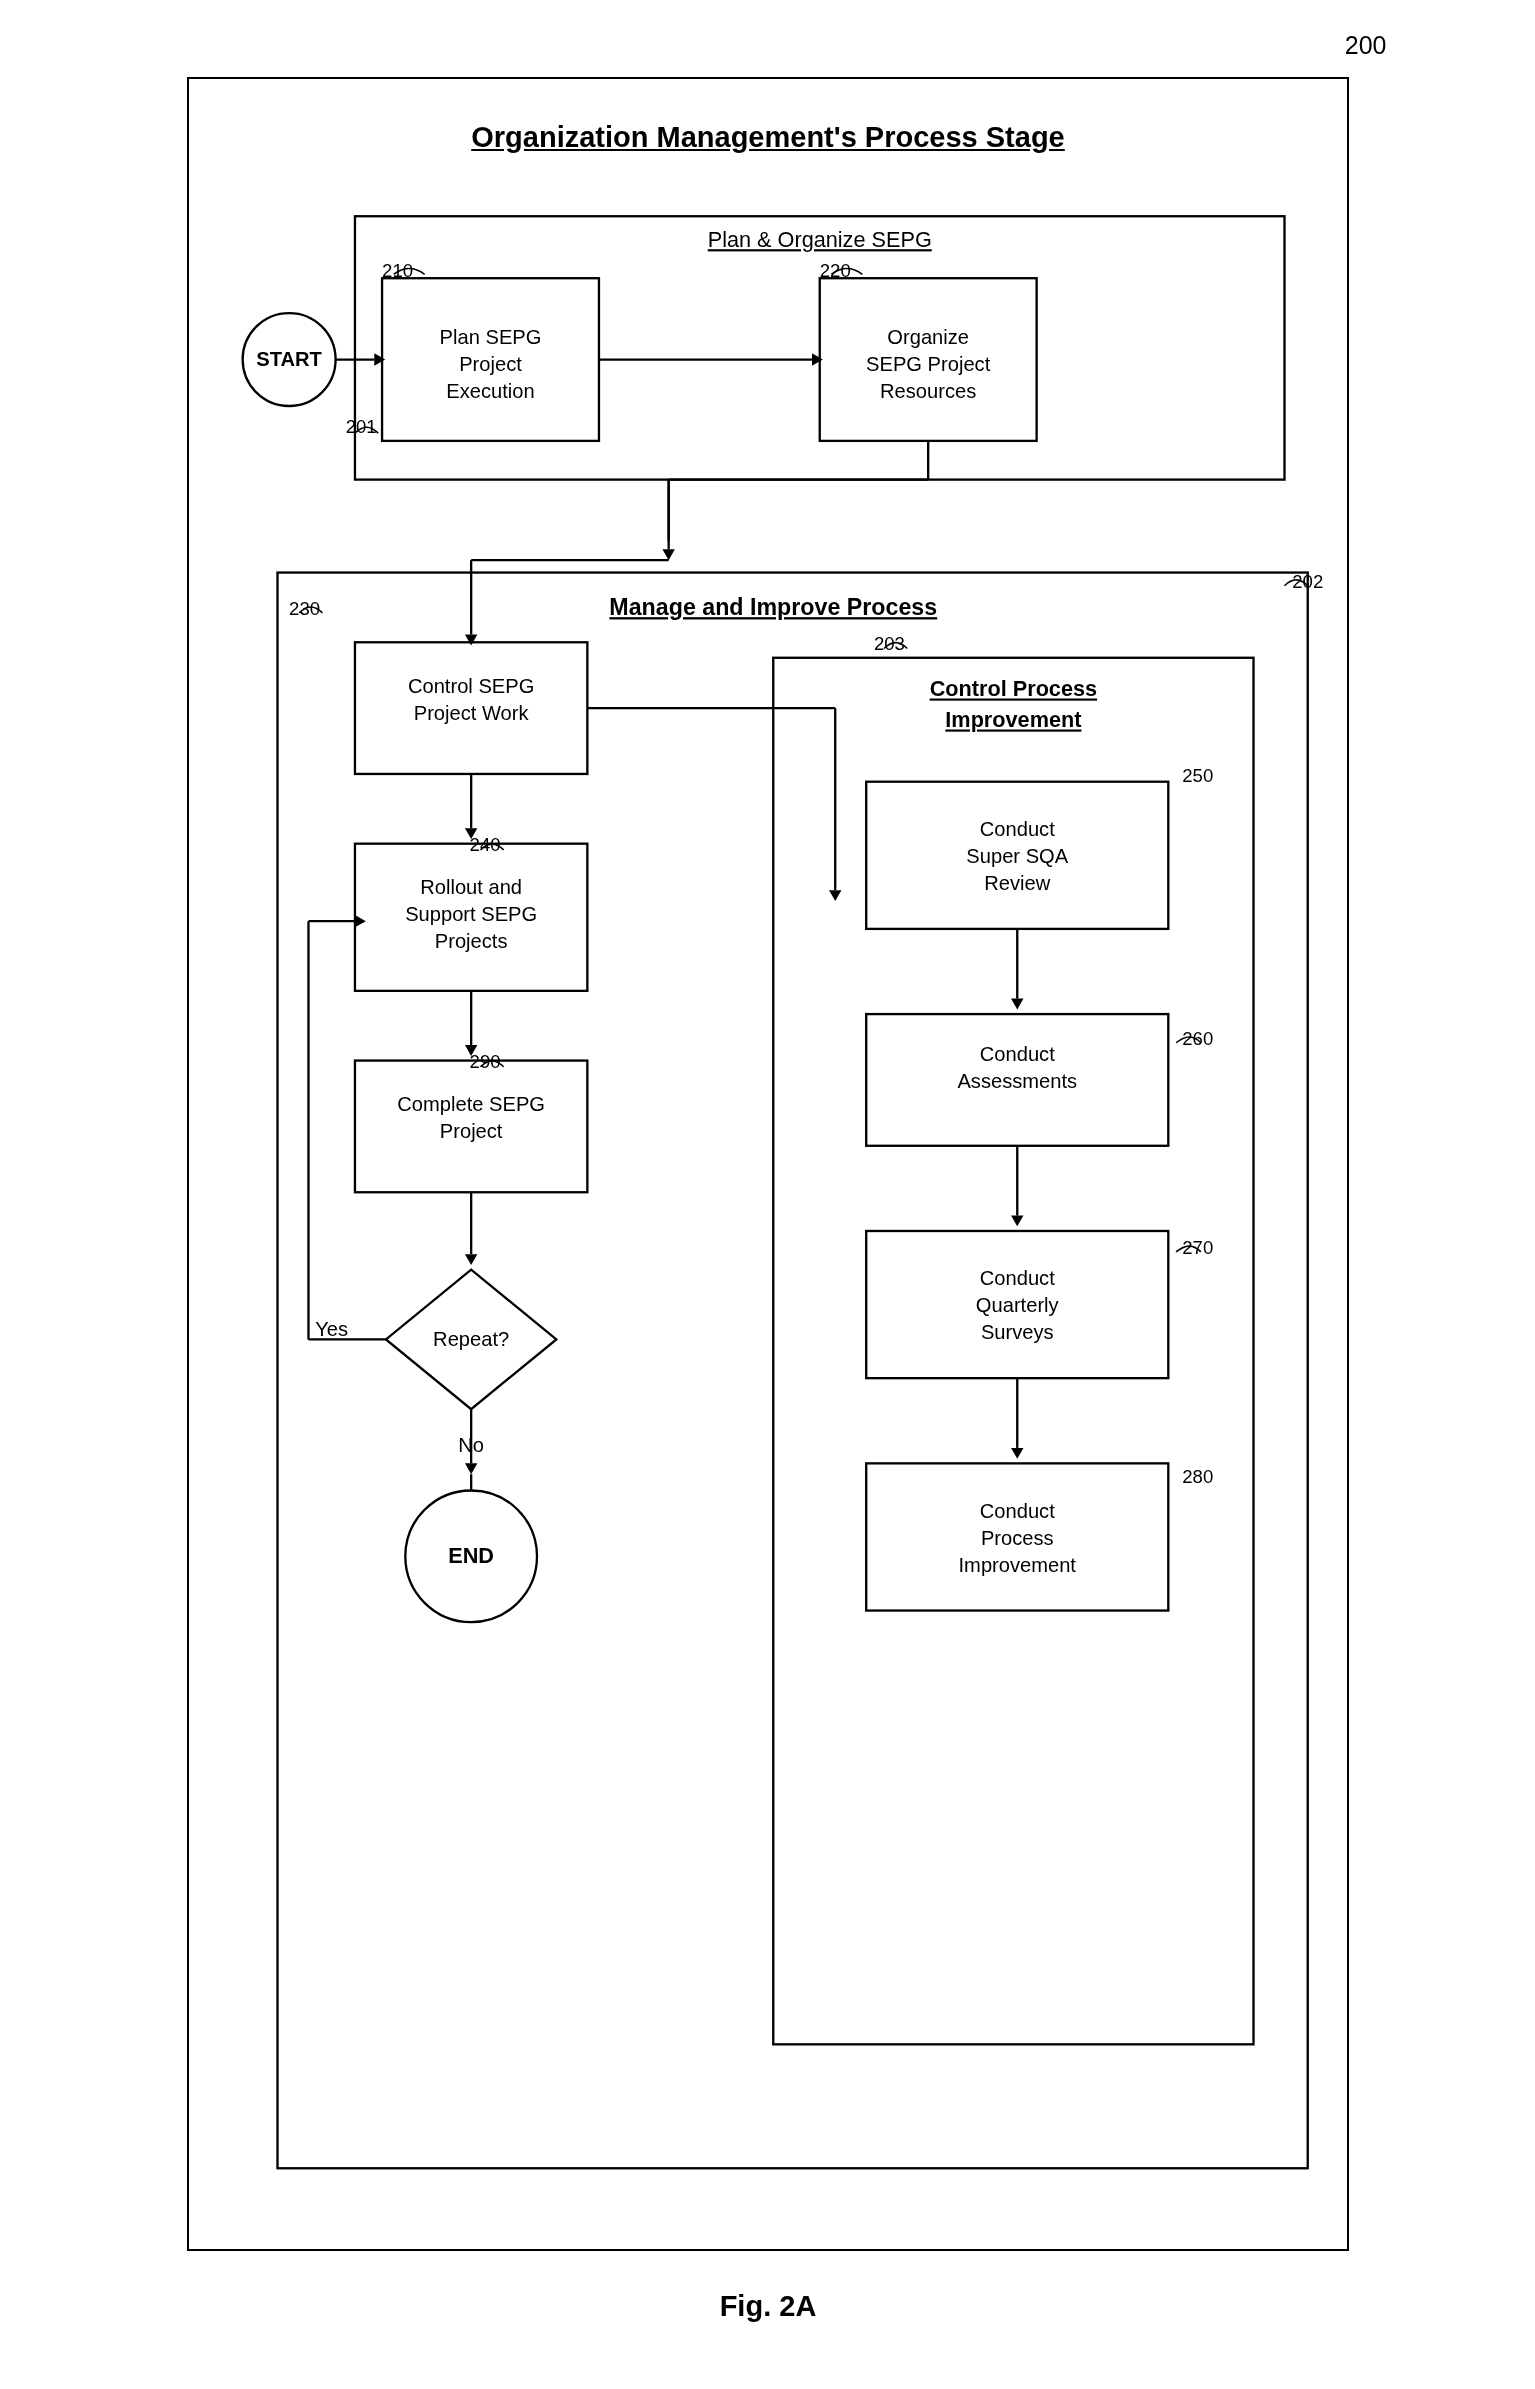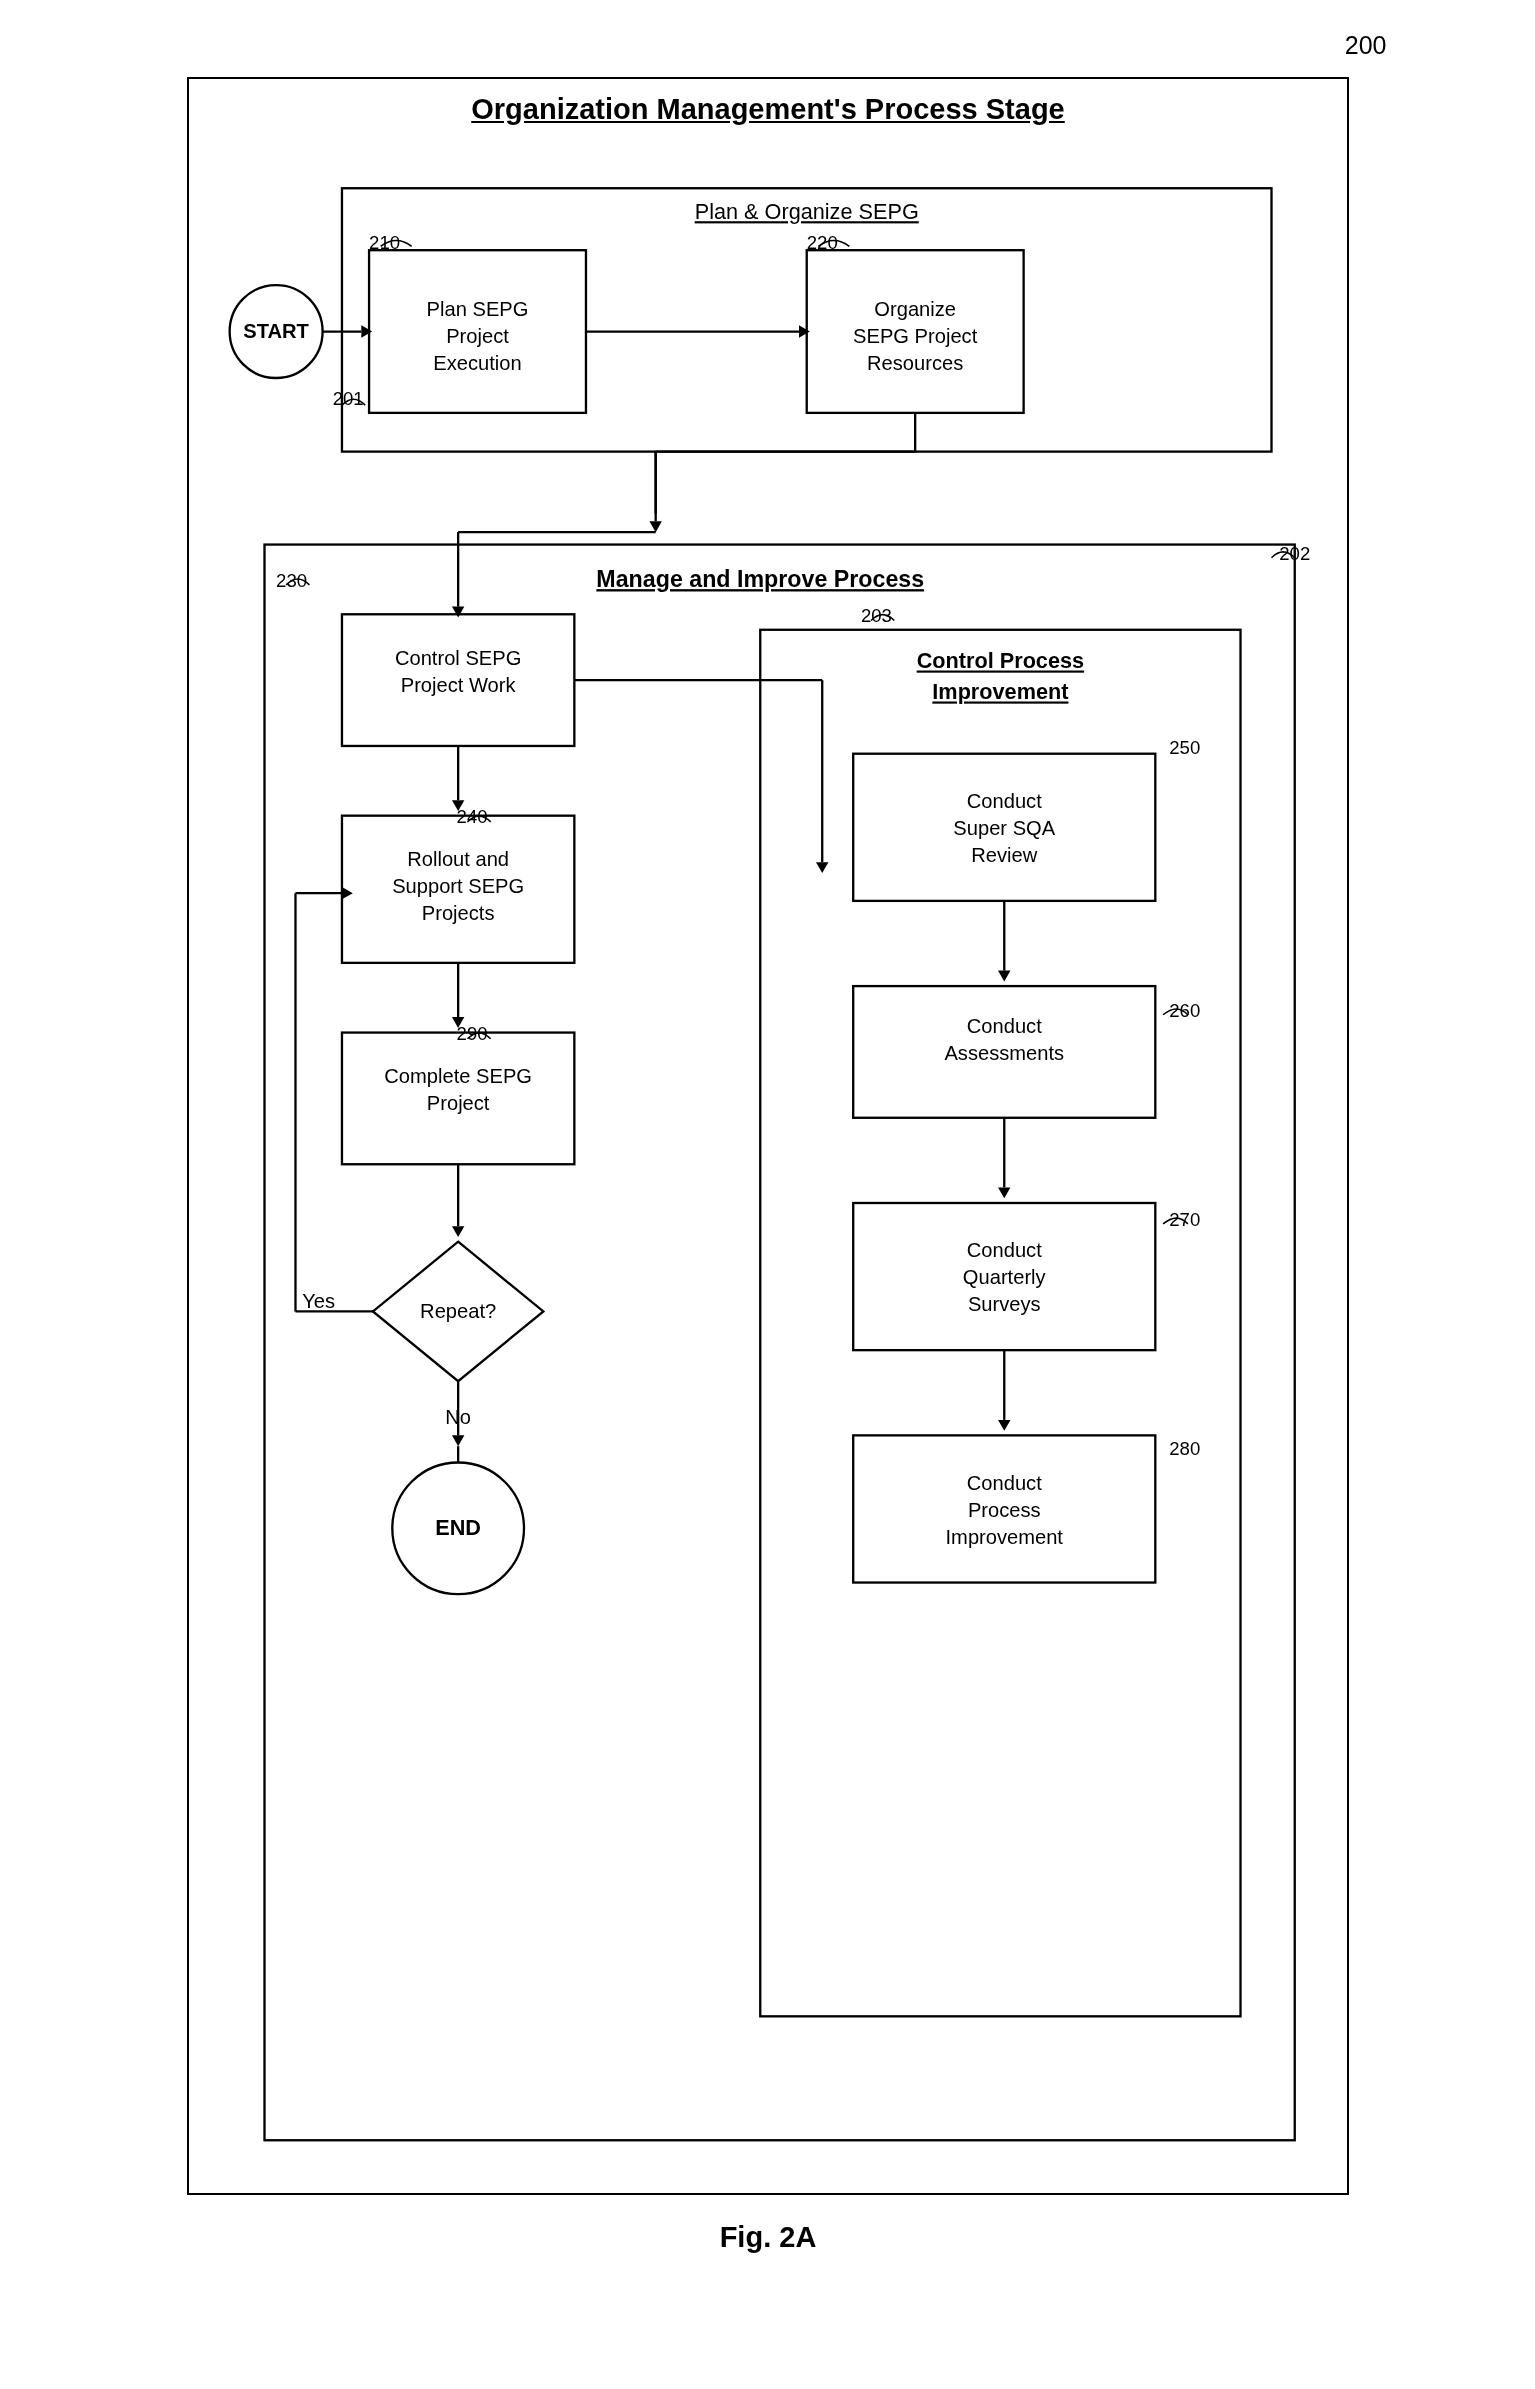--- a/index.html
+++ b/index.html
@@ -26,36 +26,36 @@
       position: absolute;
       top: 0;
       right: 40px;
       font-size: 25px;
     }
 
     .main-border {
       border: 2.3px solid #000;
       width: 1162px;
       margin-top: 46px;
-      padding: 14px;
+      padding: 42px;
       position: relative;
     }
 
     .diagram-title {
       text-align: center;
       font-size: 29px;
       font-weight: bold;
       text-decoration: underline;
       margin-bottom: 39px;
     }
 
     .figure-caption {
       font-size: 29px;
       font-weight: bold;
-      margin-top: 26px;
+      margin-top: 39px;
       text-align: center;
     }
   </style>
 </head>
 <body>
 
 <div class="page-container">
   <span class="figure-number-top">200</span>
 
   <div class="main-border">

